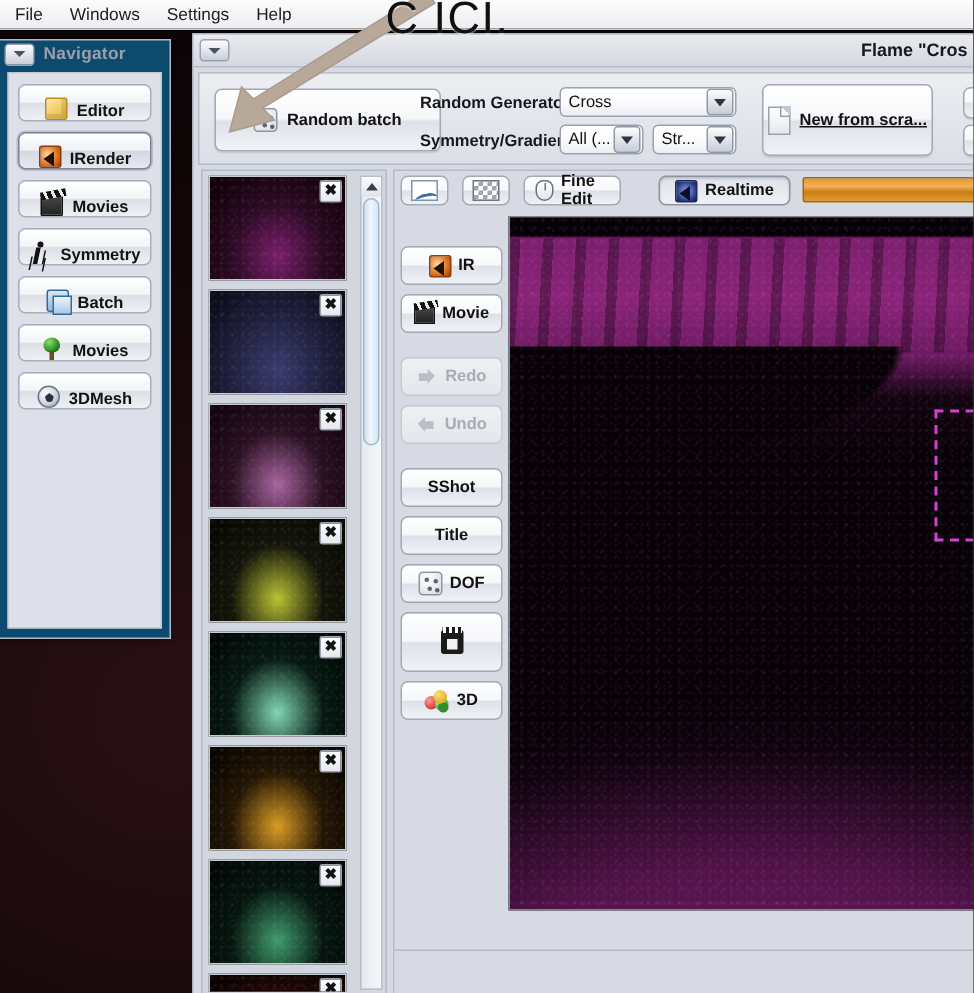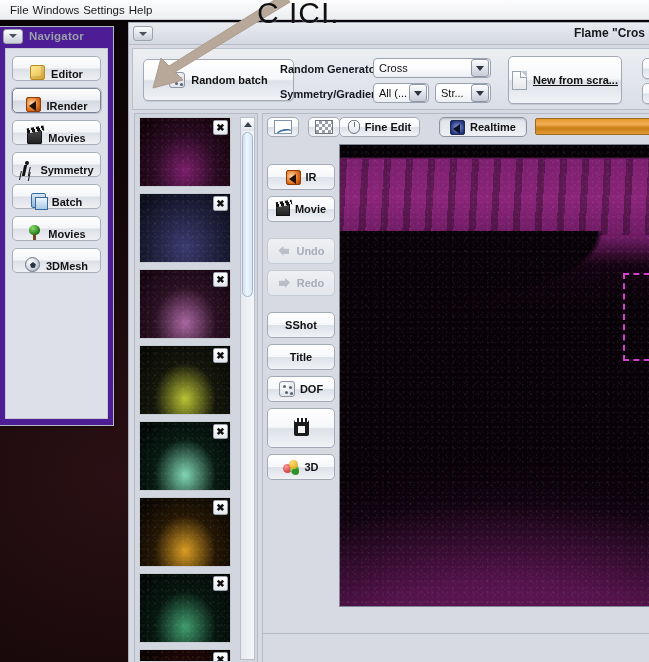--- a/index.html
+++ b/index.html
@@ -28,28 +28,28 @@
     letter-spacing:1px; z-index:60; white-space:nowrap;
     text-shadow:0 1px 0 rgba(255,255,255,.35);
   }
   .overlay-arrow{ position:absolute; left:105px; top:0px; z-index:59; pointer-events:none;}
 
   
   .menubar{
     position:absolute; left:0; top:0; width:649px; height:20px;
     background:linear-gradient(#fcfcfd,#eceef1);
     border-bottom:1px solid #c9ccd2;
-    display:flex; align-items:center; padding-left:8px; z-index:40;
+    display:flex; align-items:center; gap:14px; padding-left:8px; z-index:40;
   }
   .menubar .mi{ font-size:11.5px; color:#1b1b1b; padding:1px 2px; cursor:default;}
 
   
   .navpanel{
     position:absolute; left:0px; top:26px; width:114px; height:400px;
-    background:#4c1d95;
+    background:#0c4a6e;
     border:1px solid #b4bac6; border-left:none;
     box-shadow:0 1px 3px rgba(0,0,0,.35);
     z-index:30;
   }
   .nav-header{ height:18px; display:flex; align-items:center; gap:6px; padding-left:3px;}
   .collapse-btn{
     width:20px; height:15px; border-radius:3px;
     background:linear-gradient(#fdfdfe,#c9ced8);
     border:1px solid #9aa2b0; display:flex; align-items:center; justify-content:center;
     cursor:pointer;
@@ -426,21 +426,21 @@
 
     <div class="renderwrap">
 
       <div class="rtoolbar">
         <div class="tb-icon" style="left:0px;">
           <span class="ic-curve"></span>
         </div>
         <div class="tb-icon" style="left:41px;">
           <span class="ic-check"></span>
         </div>
-        <div class="tb-btn" style="left:72px; width:81px;">
+        <div class="tb-btn" style="left:82px; width:65px;">
           <span class="ic-mouse"></span>
           <span>Fine Edit</span>
         </div>
         <div class="tb-btn pressed" style="left:172px; width:88px;">
           <span class="ic-rt"></span>
           <span>Realtime</span>
         </div>
         <div class="progbar" style="left:268px; right:-14px;"></div>
       </div>
 
@@ -448,26 +448,26 @@
           <div class="sbtn">
             <span class="ic ic-irender"></span>
             <span>IR</span>
           </div>
           <div class="sbtn">
             <span class="ic ic-clap"></span>
             <span>Movie</span>
           </div>
           <div class="gap"></div>
           <div class="sbtn disabled">
+            <span class="ic ic-arrowu ic-arrowr"></span>
+            <span>Redo</span>
+          </div>
+          <div class="sbtn disabled">
             <span class="ic ic-arrowu"></span>
             <span>Undo</span>
-          </div>
-          <div class="sbtn disabled">
-            <span class="ic ic-arrowu ic-arrowr"></span>
-            <span>Redo</span>
           </div>
           <div class="gap"></div>
           <div class="sbtn">
             <span>SShot</span>
           </div>
           <div class="sbtn">
             <span>Title</span>
           </div>
           <div class="sbtn">
             <span class="ic ic-dice"></span>

